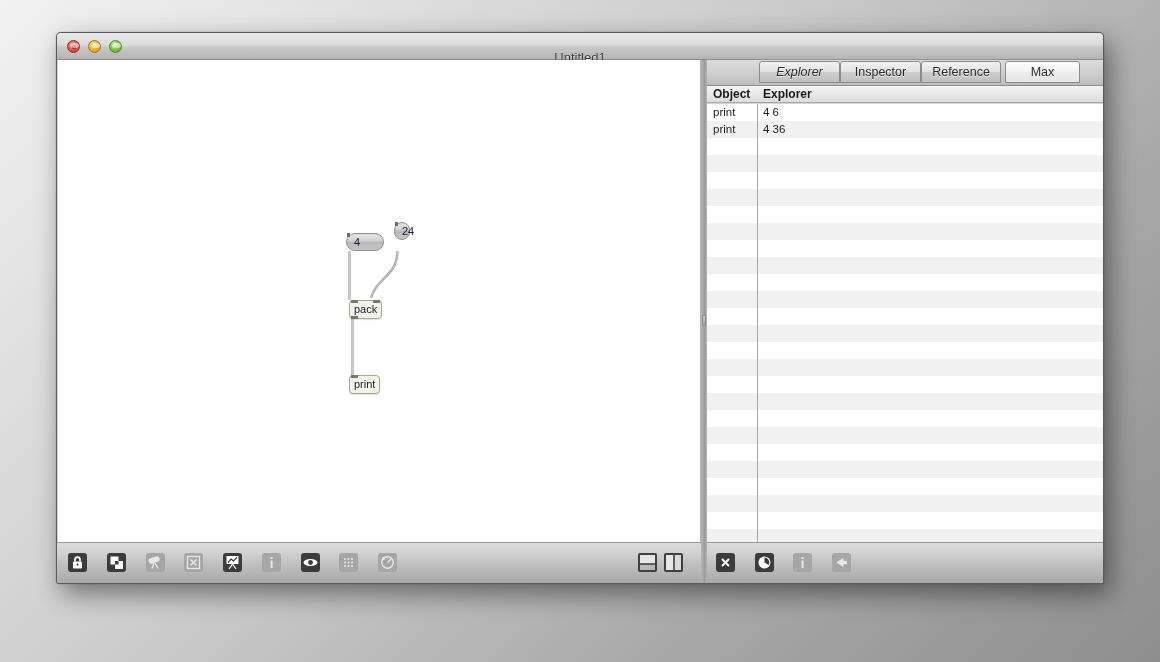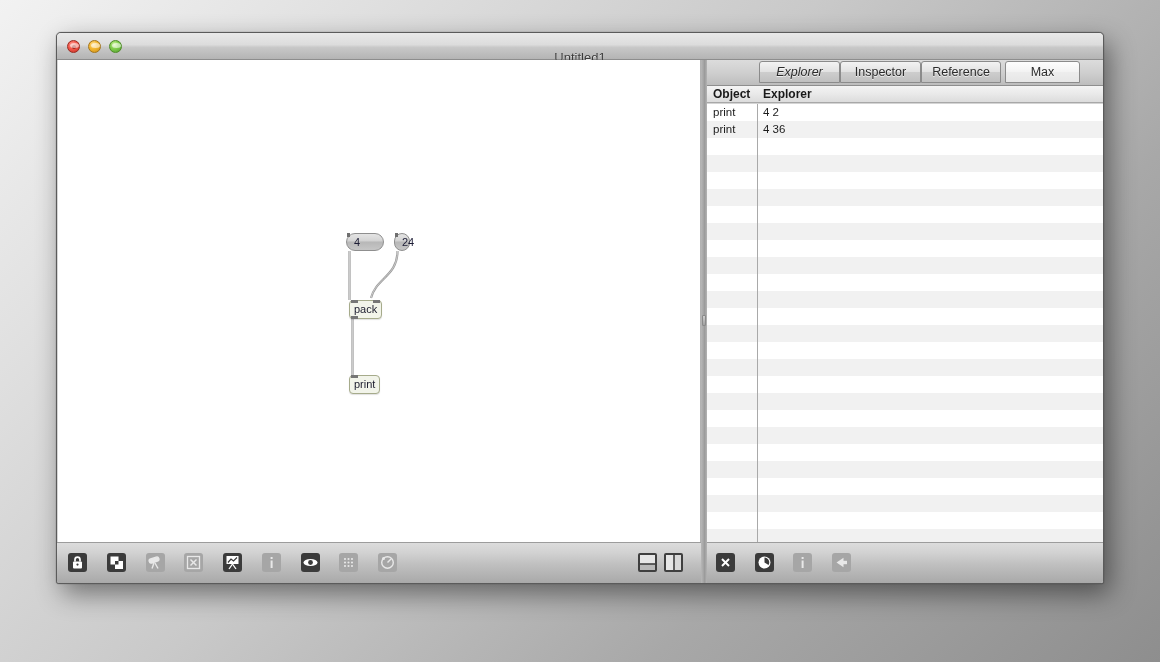--- a/index.html
+++ b/index.html
@@ -302,21 +302,21 @@
           <path d="M 339.5 191 C 339.5 216, 318 218, 313 238" stroke="#d8d8d8" stroke-width="0.8" fill="none"></path>
 
           <path d="M 294.5 259 L 294.5 315" stroke="#9a9a9a" stroke-width="2.2" fill="none"></path>
           <path d="M 294.5 259 L 294.5 315" stroke="#d8d8d8" stroke-width="0.8" fill="none"></path>
         </svg>
 
         <div class="numbox" style="left:288px; top:173px; width:38px;">
           <span>4</span>
         </div>
 
-        <div class="numbox" style="left:336px; top:173px; width:16px;">
+        <div class="numbox" style="left:336px; top:162px; width:16px;">
           <span>24</span>
         </div>
 
         <div class="obj" style="left:291px; top:240px;">
           <span class="nub" style="left:1px; top:-1px;"></span>
           <span class="nub" style="right:1px; top:-1px;"></span>
           <span class="nub" style="left:1px; bottom:-1px;"></span>
           <span>pack</span>
         </div>
 
@@ -449,21 +449,21 @@
       </div>
 
       <div id="colheader">
         <div class="colhead" id="col-object-head">Object</div>
         <div class="colhead" id="col-message-head">Explorer</div>
       </div>
 
       <div id="msglist">
         <div class="msgrow odd">
           <span class="cell-object">print</span>
-          <span class="cell-message">4 2</span>
+          <span class="cell-message">4 6</span>
         </div>
         <div class="msgrow even">
           <span class="cell-object">print</span>
           <span class="cell-message">4 36</span>
         </div>
         <div class="msgrow odd"></div>
         <div class="msgrow even"></div>
         <div class="msgrow odd"></div>
         <div class="msgrow even"></div>
         <div class="msgrow odd"></div>

